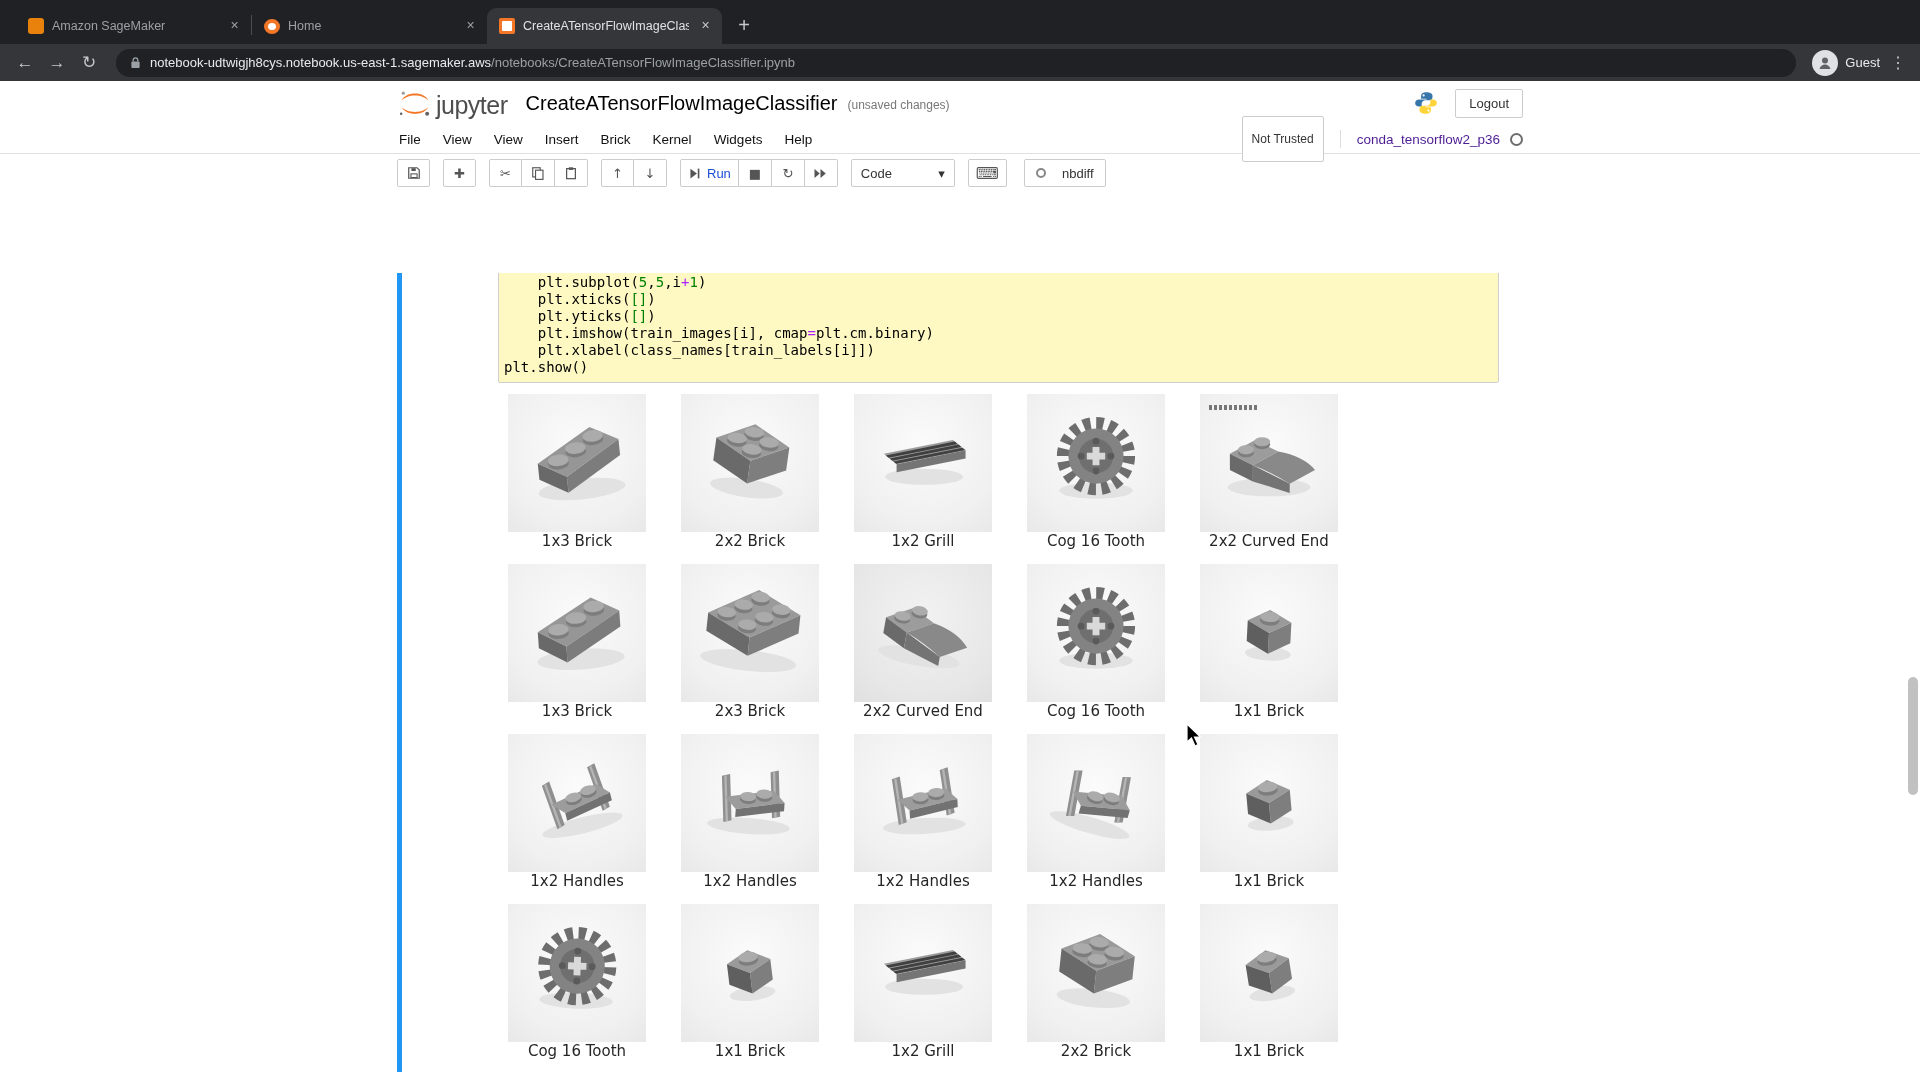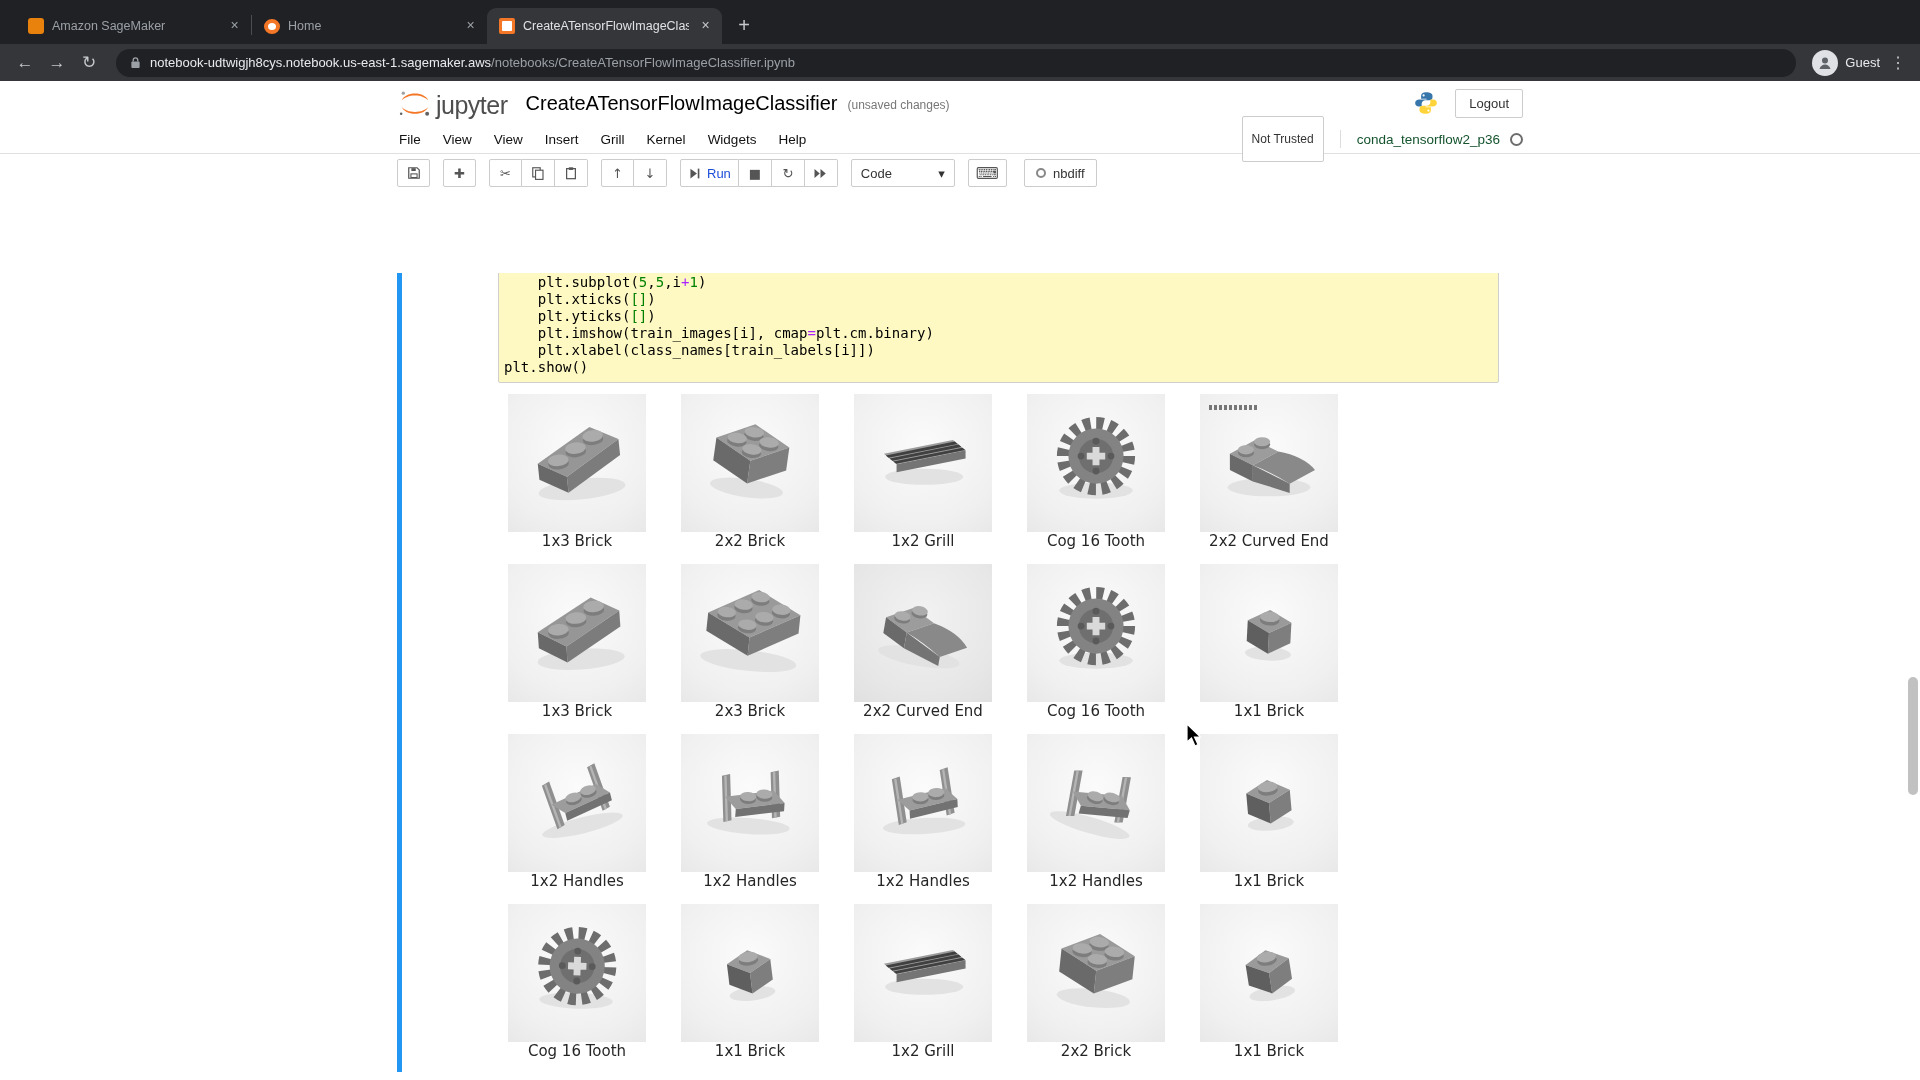--- a/index.html
+++ b/index.html
@@ -50,37 +50,37 @@
   .py-logo { margin-right:16px; display:flex; }
   .logout { border:1px solid #ccc; background:#fff; border-radius:2px; padding:6px 13px; font-size:13px; color:#333; }
 
   .nb-menubar { height:29px; border-bottom:1px solid #e0e0e0; }
   .menubar-inner { height:100%; display:flex; align-items:center; }
   .menus { list-style:none; display:flex; height:100%; align-items:center; }
   .menus li { padding:0 11px; font-size:13.5px; color:#111; cursor:default; }
   .menus li:first-child { padding-left:2px; }
   .trust { border:1px solid #ccc; background:#fff; border-radius:2px; padding:15px 9px; font-size:12px; color:#333; }
   .vdiv { width:1px; height:18px; background:#ddd; margin:0 16px; }
-  .kernel-name { font-size:13.5px; color:#14532d; }
+  .kernel-name { font-size:13.5px; color:#4c1d95; }
   .kernel-ind { width:13px; height:13px; border:2px solid #6d6d6d; border-radius:50%; margin-left:10px; }
 
   .nb-toolbar { height:38px; display:flex; align-items:center; }
   .btn-group { display:flex; margin-right:13px; }
   .tbtn { min-width:33px; height:28px; border:1px solid #ccc; background:#fff; color:#555;
           display:flex; align-items:center; justify-content:center; font-size:13px; gap:6px; padding:0 7px; }
   .btn-group .tbtn + .tbtn { border-left:none; }
   .tbtn:first-child { border-radius:2px 0 0 2px; }
   .tbtn:last-child { border-radius:0 2px 2px 0; }
   .tbtn.single { border-radius:2px; }
   .tbtn .glyph { font-family:"DejaVu Sans", sans-serif; font-size:13px; color:#555; }
   .run-text { color:#1d4ed8; }
   .cell-select { width:104px; height:28px; border:1px solid #ccc; border-radius:2px; background:#fff;
                  display:flex; align-items:center; justify-content:space-between; padding:0 9px; font-size:13px; color:#333; margin-right:13px; }
   .nbdiff { margin-left:4px; height:28px; border:1px solid #ccc; border-radius:2px; background:#fff;
-            display:flex; align-items:center; gap:7px; padding:0 11px; font-size:13px; color:#333; }
+            display:flex; align-items:center; gap:16px; padding:0 11px; font-size:13px; color:#333; }
   .nbdiff-dot { width:10px; height:10px; border:2px solid #888; border-radius:50%; }
 
   .nb-body { position:absolute; top:192px; left:0; right:0; bottom:0; overflow:hidden; }
 
   .cell { position:relative; margin-top:-4px; }
   .cell-bar { position:absolute; left:0; top:0; bottom:0; width:5px; background:#2196f3; }
   .input-row, .output-row { display:flex; padding-right:24px; }
   .prompt { width:101px; flex:0 0 101px; }
   .input-box { flex:1; background:#fef9c3; border:1px solid #cfcfcf; border-radius:2px; padding:4px 5px 6px 5px; }
   .code-pre { font-family:"DejaVu Sans Mono", monospace; font-size:14px; line-height:17px; }
@@ -285,21 +285,21 @@
       </div>
     </div>
 
     <div class="nb-menubar">
       <div class="container menubar-inner">
         <ul class="menus">
           <li>File</li>
           <li>View</li>
           <li>View</li>
           <li>Insert</li>
-          <li>Grill</li>
+          <li>Brick</li>
           <li>Kernel</li>
           <li>Widgets</li>
           <li>Help</li>
         </ul>
         <div class="spacer"></div>
         <button class="trust">Not Trusted</button>
         <span class="vdiv"></span>
         <span class="kernel-name">conda_tensorflow2_p36</span>
         <span class="kernel-ind"></span>
       </div>

